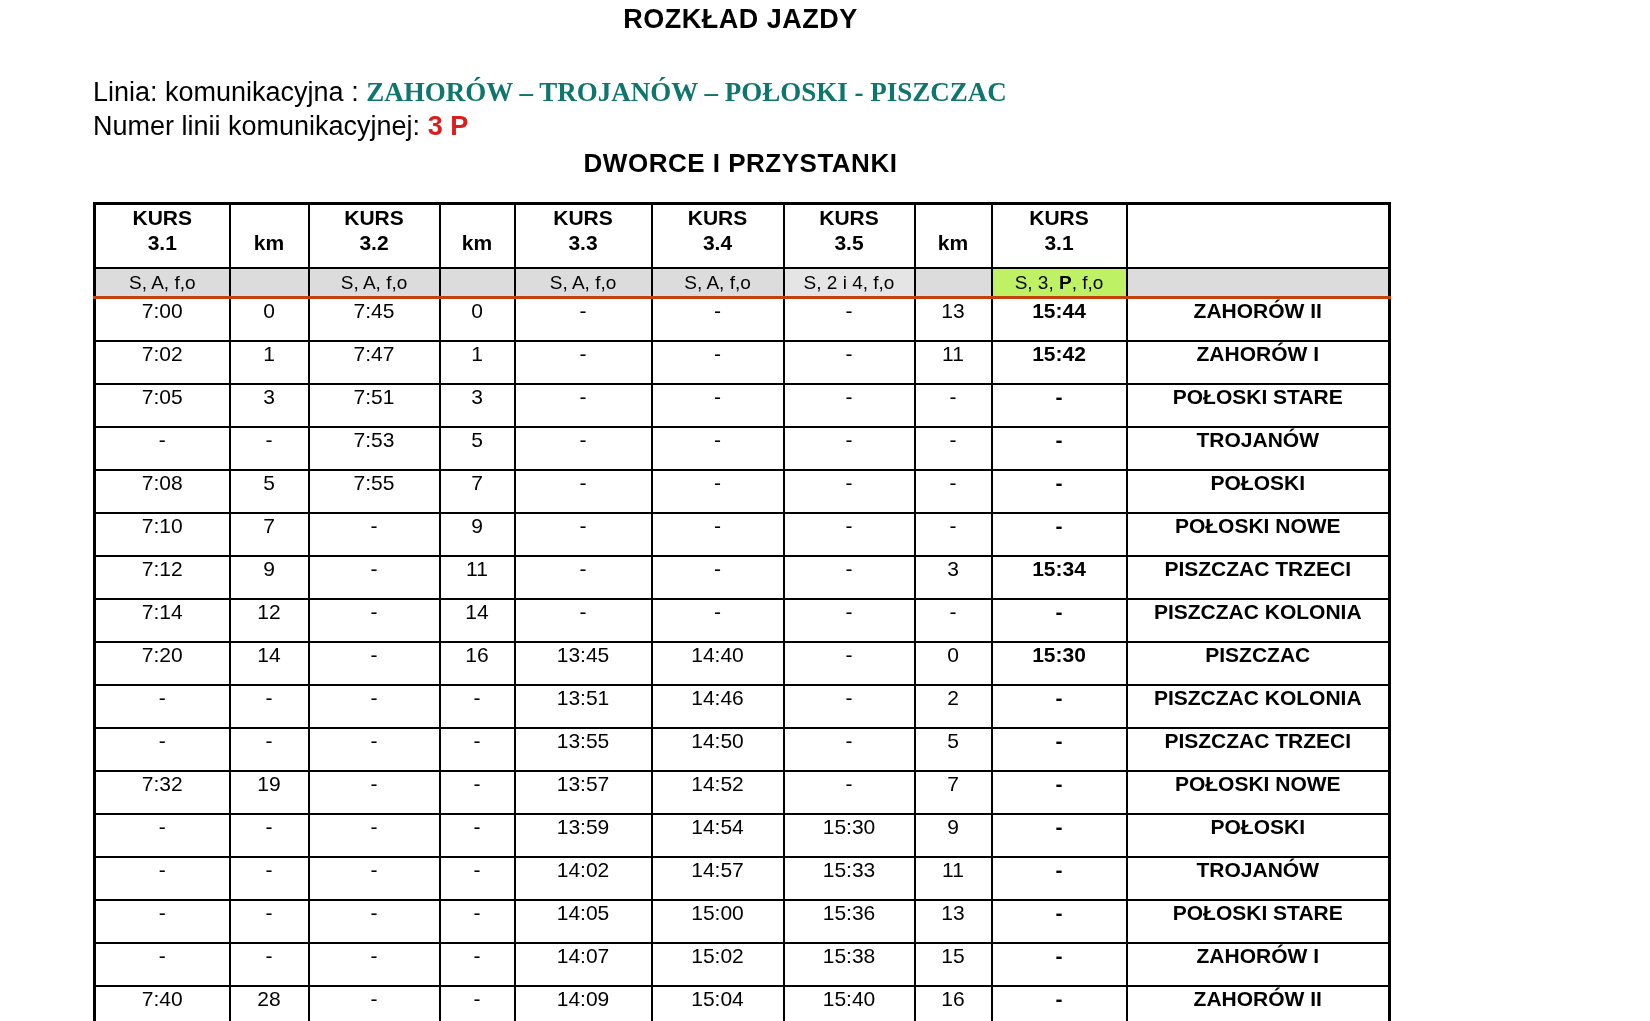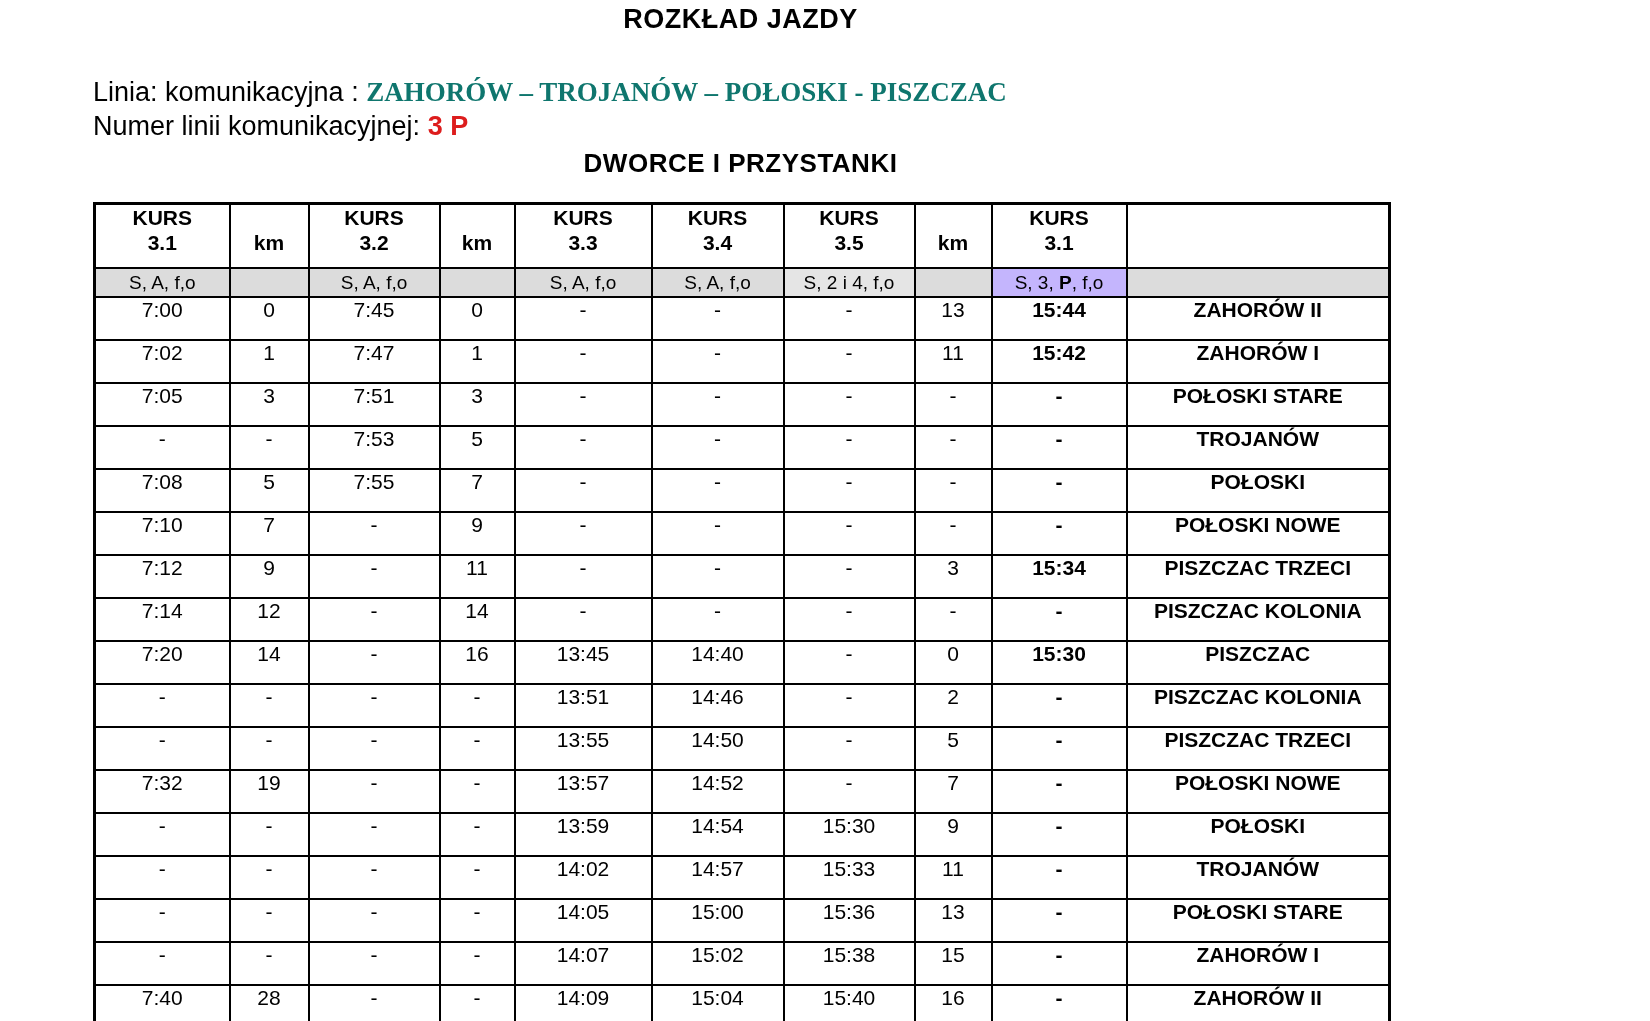--- a/index.html
+++ b/index.html
@@ -67,21 +67,21 @@
     font-size: 21px;
     font-weight: bold;
     line-height: 25px;
     padding-bottom: 12px;
   }
   tr.codes td {
     height: 27px;
     font-size: 19px;
     font-weight: normal;
     vertical-align: middle;
-    border-bottom: 1px solid #c2410c;
+    border-bottom: 3px solid #c2410c;
   }
   tr.codes td span.b {
     font-weight: bold;
   }
   tbody tr td {
     height: 41px;
     vertical-align: top;
     padding-top: 4px;
     font-size: 21px;
     font-weight: normal;
@@ -160,21 +160,21 @@
           </tr>
           <tr class="codes">
             <td style="background: rgb(220, 220, 220);"><span>S, A, f,o</span></td>
             <td style="background: rgb(220, 220, 220);"></td>
             <td style="background: rgb(220, 220, 220);"><span>S, A, f,o</span></td>
             <td style="background: rgb(220, 220, 220);"></td>
             <td style="background: rgb(220, 220, 220);"><span>S, A, f,o</span></td>
             <td style="background: rgb(220, 220, 220);"><span>S, A, f,o</span></td>
             <td style="background: #e5e5e5;"><span>S, 2 i 4, f,o</span></td>
             <td style="background: rgb(220, 220, 220);"></td>
-            <td style="background: #c4b5fd;"><span>S, 3, </span><span class="b">P</span><span>, f,o</span></td>
+            <td style="background: #bef264;"><span>S, 3, </span><span class="b">P</span><span>, f,o</span></td>
             <td style="background: rgb(220, 220, 220);"></td>
           </tr>
         </thead>
       <tbody>
           <tr>
             <td>7:00</td>
             <td>0</td>
             <td>7:45</td>
             <td>0</td>
             <td>-</td>

